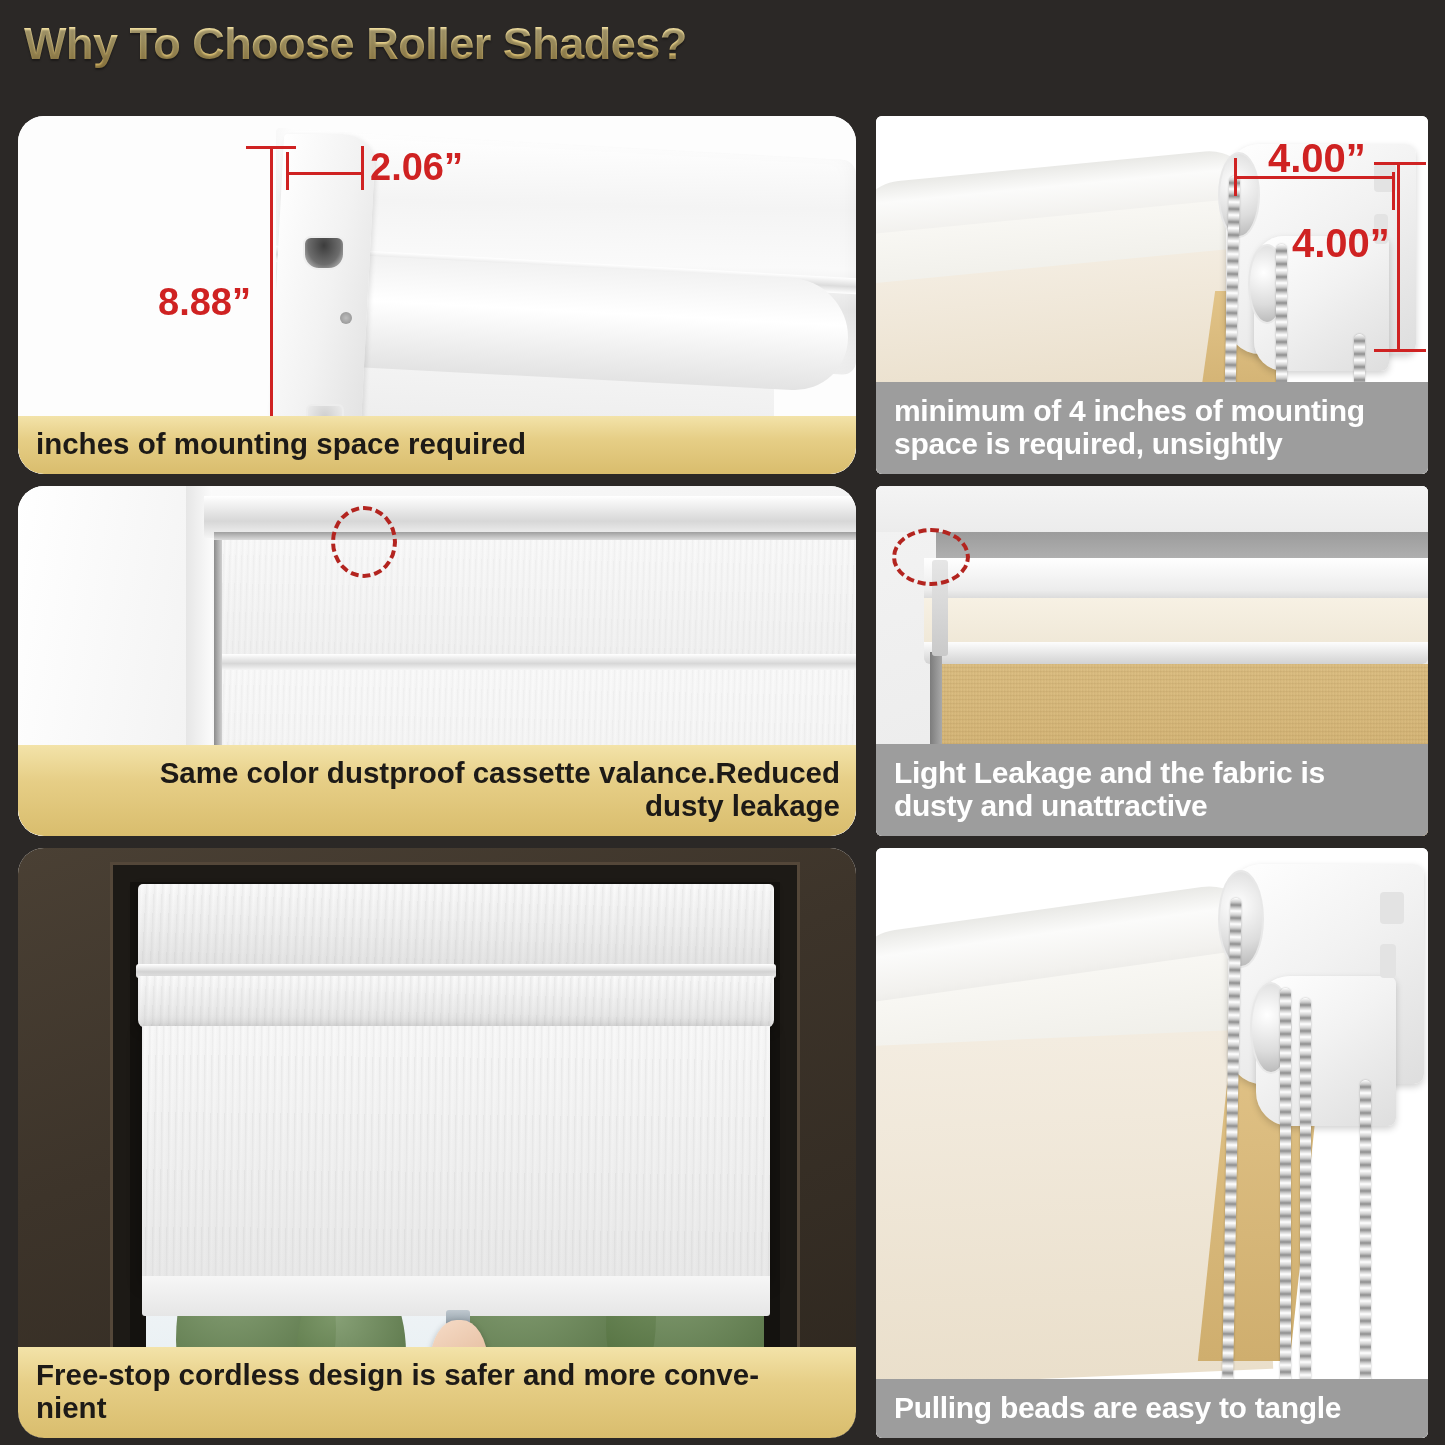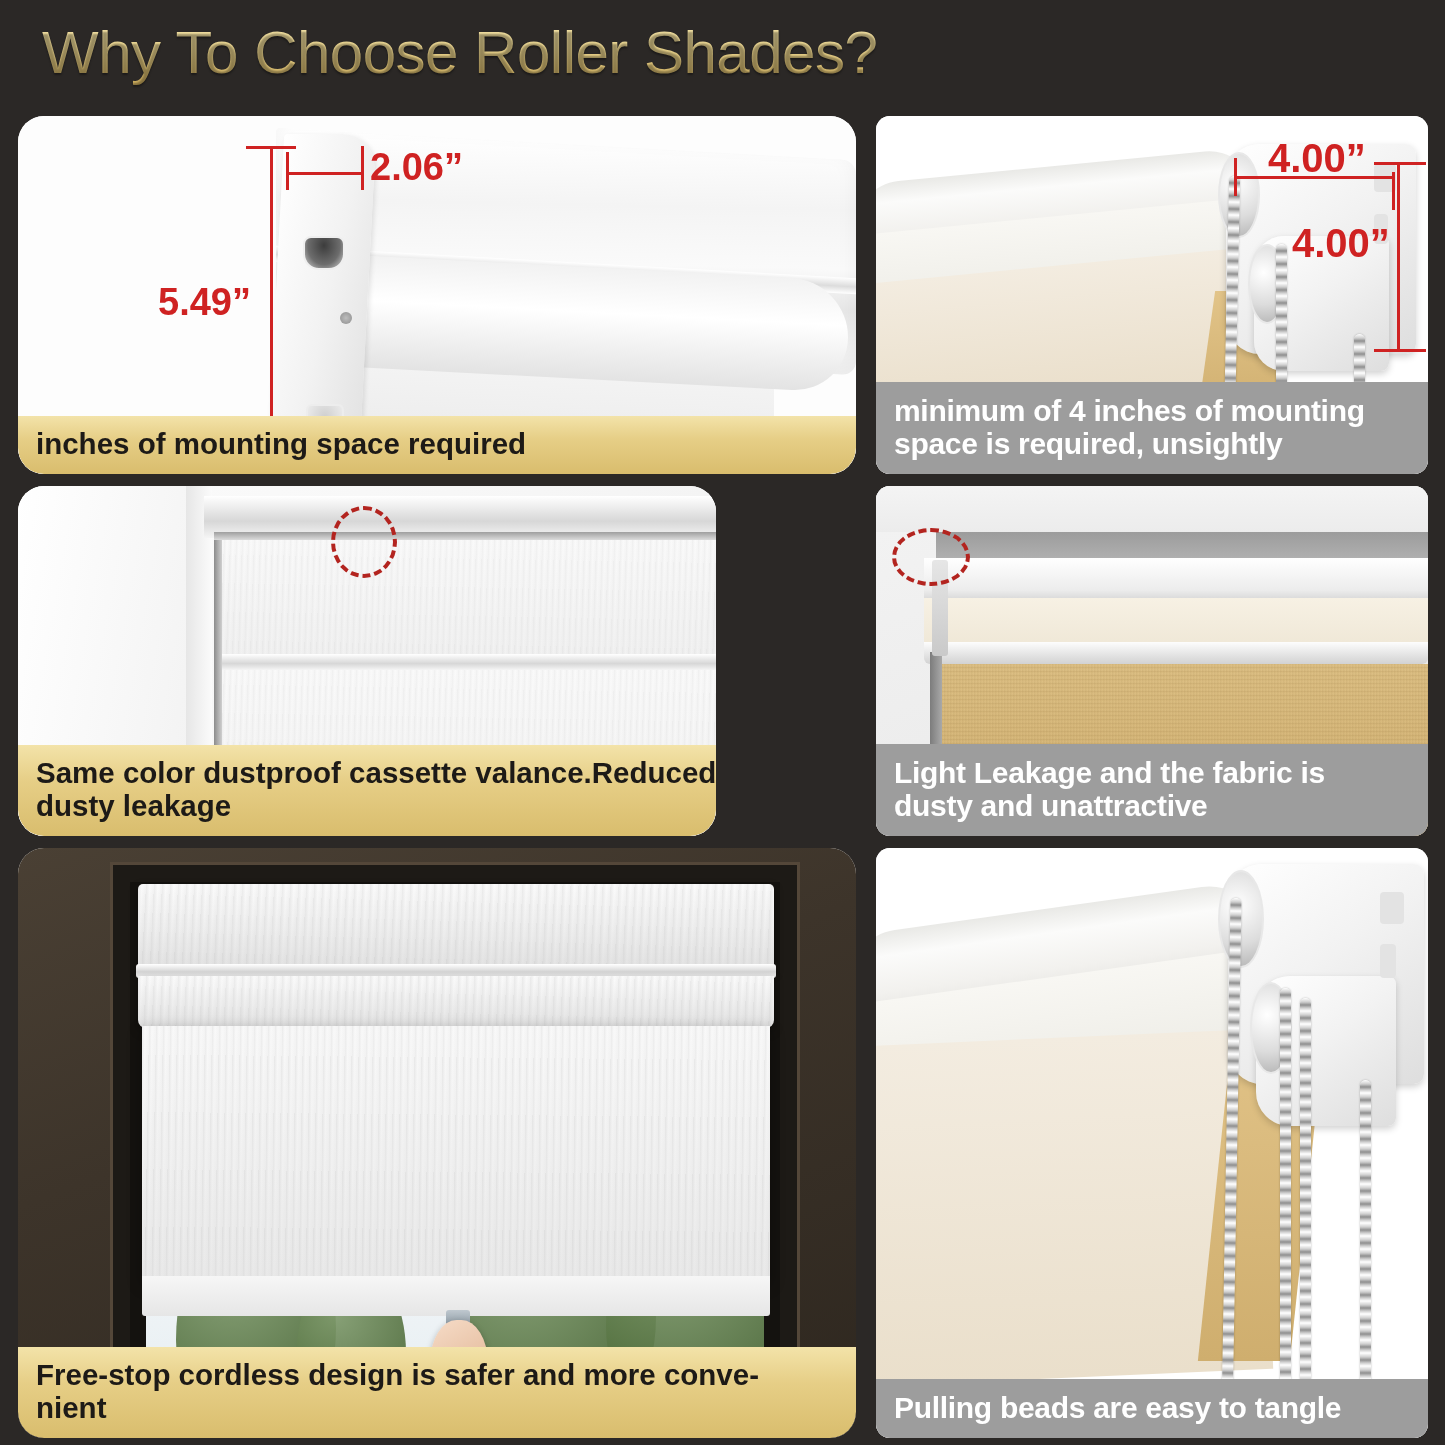--- a/index.html
+++ b/index.html
@@ -8,37 +8,37 @@
   body {
     width:1445px; height:1445px;
     font-family:"Liberation Sans", sans-serif;
     background:#2b2826;
     overflow:hidden;
     position:relative;
   }
 
   
   .title {
-    position:absolute; left:42px; top:18px;
-    font-size:60px; font-weight:normal;
+    position:absolute; left:24px; top:18px;
+    font-size:45px; font-weight:bold;
     letter-spacing:-0.5px;
     color:#eedc9a;
     background:linear-gradient(180deg,#f6e7ae 0%,#e9d38d 45%,#c9a857 100%);
     -webkit-background-clip:text; background-clip:text;
     -webkit-text-fill-color:transparent;
     text-shadow:0 2px 2px rgba(0,0,0,.35);
     white-space:nowrap;
   }
 
   
   .grid { position:absolute; left:0; top:108px; width:1445px; height:1337px; }
 
   .panel { position:absolute; overflow:hidden; background:#fff; }
   .panel.left  { border-radius:26px; }
-  .panel.right { border-radius:14px; }
+  .panel.right { border-radius:6px; }
 
   .photo { position:absolute; inset:0; overflow:hidden; }
 
   
   .cap {
     position:absolute; left:0; right:0; bottom:0;
     padding:12px 16px 14px 18px;
     font-weight:bold; line-height:1.10;
     z-index:40;
   }
@@ -250,21 +250,21 @@
       <div class="p1tail"></div>
       <div class="p1roll"></div>
       <div class="p1cap"></div>
       <div class="p1slot"></div>
       <div class="p1screw"></div>
       <div class="p1slot2"></div>
 
       <div class="dim v" style="left:252px; top:30px; height:318px;"></div>
       <div class="tick" style="left:228px; top:30px; width:50px; height:3px;"></div>
       <div class="tick" style="left:228px; top:345px; width:50px; height:3px;"></div>
-      <div class="dimtxt" style="left:140px; top:165px; font-size:38px;">5.49”</div>
+      <div class="dimtxt" style="left:140px; top:165px; font-size:38px;">8.88”</div>
 
       <div class="dim h" style="left:268px; top:56px; width:78px;"></div>
       <div class="tick" style="left:268px; top:36px; width:3px; height:38px;"></div>
       <div class="tick" style="left:343px; top:30px; width:3px; height:44px;"></div>
       <div class="dimtxt" style="left:352px; top:30px; font-size:38px;">2.06”</div>
     </div>
 
     <div class="cap gold">
       <span class="ln">inches of mounting space required</span>
     </div>
@@ -297,21 +297,21 @@
       <div class="tick" style="left:498px; top:233px; width:52px; height:3px;"></div>
       <div class="dimtxt" style="left:416px; top:105px; font-size:40px;">4.00”</div>
     </div>
 
     <div class="cap gray">
       <span class="ln">minimum of 4 inches of mounting</span>
       <span class="ln">space is required, unsightly</span>
     </div>
   </div>
 
-  <div class="panel left" style="left:18px; top:378px; width:698px; height:350px;">
+  <div class="panel left" style="left:18px; top:378px; width:838px; height:350px;text-align:right;">
     <div class="photo">
       <div class="w-frame"></div>
 
       <div class="w-inner" style="left:0; top:0; width:175px; height:350px; background:linear-gradient(100deg,#ffffff,#f2f2f2); border-radius:26px 0 0 0;"></div>
       <div class="w-inner" style="left:168px; top:0; width:26px; height:350px; background:linear-gradient(90deg,#e6e6e6,#fbfbfb);"></div>
       <div class="w-rail" style="left:186px; top:10px; width:652px; height:42px;"></div>
       <div class="w-rail" style="left:196px; top:46px; width:642px; height:8px; background:linear-gradient(180deg,#9f9f9f,#dcdcdc);"></div>
       <div class="w-fabric" style="left:200px; top:54px; width:638px; height:118px;"></div>
       <div class="w-rail" style="left:200px; top:168px; width:638px; height:16px;"></div>
       <div class="w-fabric" style="left:200px; top:184px; width:638px; height:166px;"></div>

